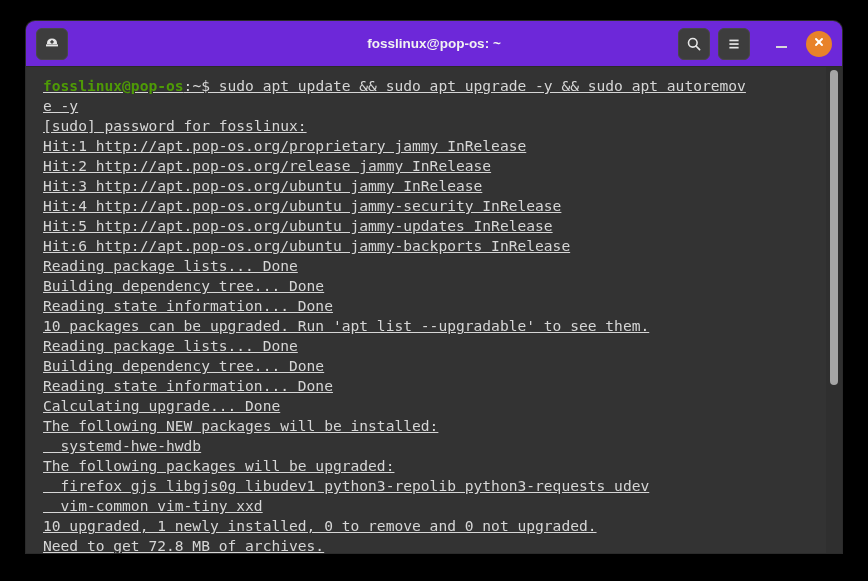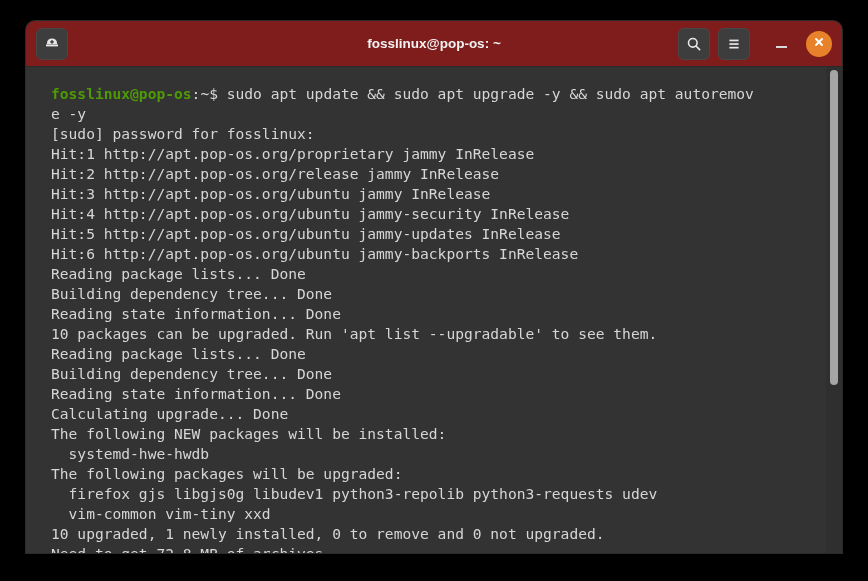--- a/index.html
+++ b/index.html
@@ -24,21 +24,21 @@
     background: #333333;
     border-radius: 9px 9px 0 0;
     overflow: hidden;
     box-shadow: 0 0 0 1px #2b2b2b;
   }
 
   
   #titlebar {
     position: relative;
     height: 46px;
-    background: #7f1d1d;
+    background: #6d28d9;
     border-bottom: 1px solid #2a2a2a;
     display: flex;
     align-items: center;
     padding: 0 10px;
     box-sizing: border-box;
   }
 
   .tb-btn {
     width: 30px;
     height: 30px;
@@ -113,28 +113,29 @@
     position: relative;
     height: 486px;
     background: #333333;
     overflow: hidden;
   }
   #terminal-output {
     position: absolute;
     left: 9px;
     top: 1px;
     right: 16px;
-    margin: 16px;
+    margin: 8px;
     padding: 0;
     color: #d6d6d6;
     font-family: "DejaVu Sans Mono", monospace;
     font-size: 14.6px;
     line-height: 20px;
     white-space: pre;
     letter-spacing: 0px;
+    text-decoration: underline;
   }
   .ln { display: block; height: 20px; }
   .prompt-user { color: #4e9a06; font-weight: bold; }
   .prompt-path { color: #d6d6d6; }
 
   
   #scrollbar-track {
     position: absolute;
     right: 0;
     top: 0;

